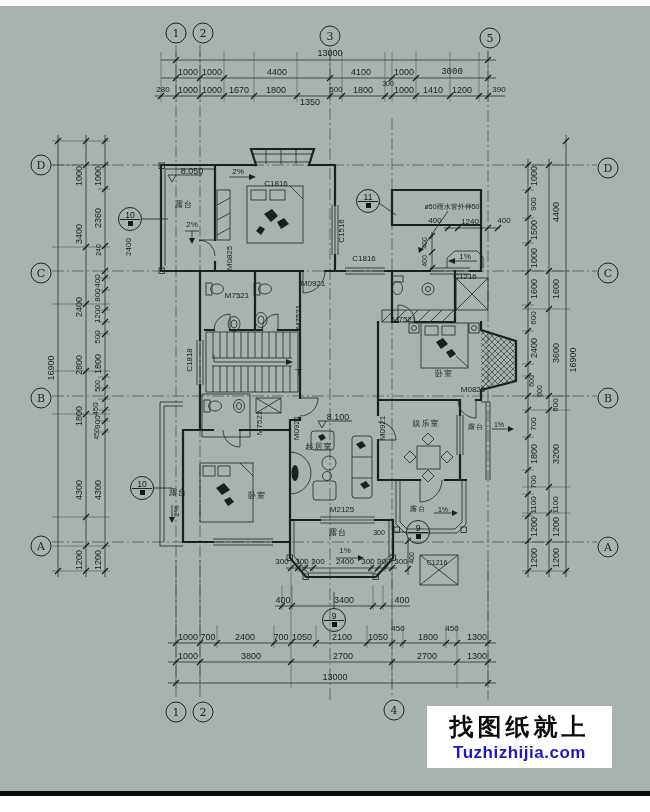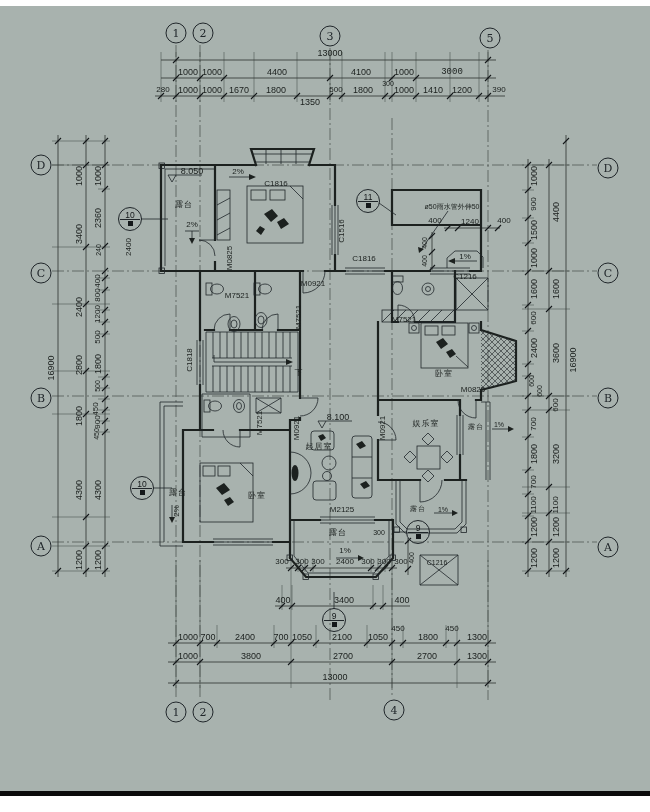--- a/index.html
+++ b/index.html
@@ -399,15 +399,19 @@
         <div class="num">9</div>
         <div class="sq"></div>
       </div>
       <div class="dmark" style="left: 334px; top: 620px;">
         <div class="num">9</div>
         <div class="sq"></div>
       </div>
     </div>
 
 
+  <div id="watermark">
+    <div class="w1">找图纸就上</div>
+    <div class="w2">Tuzhizhijia.com</div>
+  </div>
 
   <div id="bottombar"></div>
 </div>
 
 </body></html>

